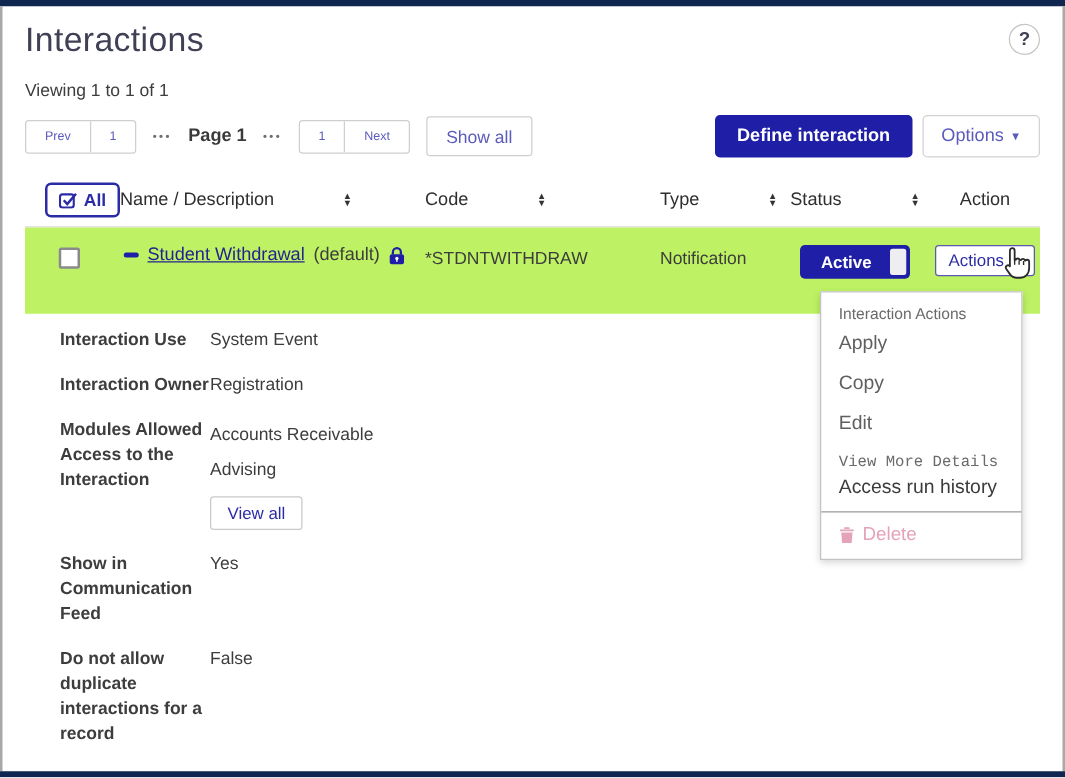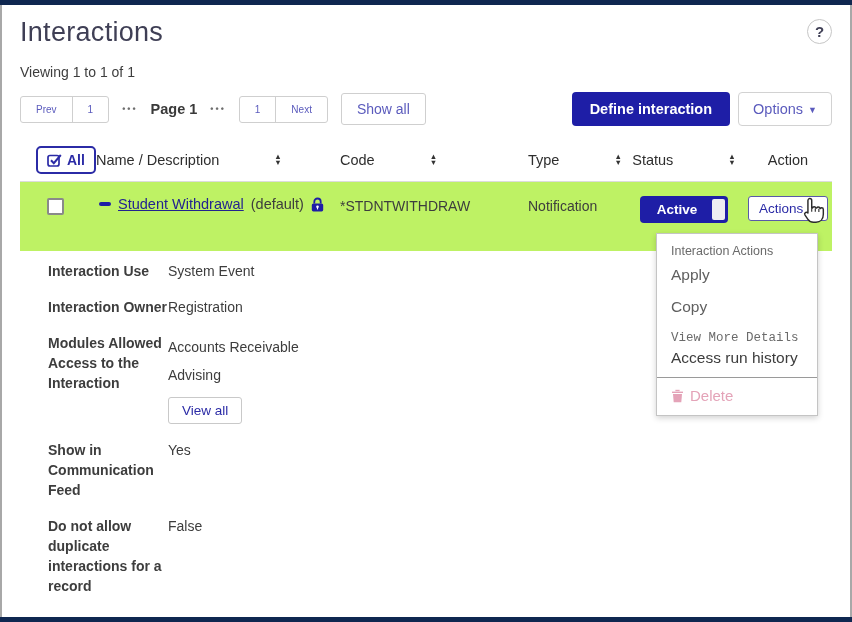--- a/index.html
+++ b/index.html
@@ -244,20 +244,21 @@
         <div class="detail-value">False</div>
       </div>
     </div>
 
   </div>
 
   <div class="menu">
     <div class="menu-header">Interaction Actions</div>
     <div class="menu-item menu-item-first">Apply</div>
     <div class="menu-item">Copy</div>
+    <div class="menu-item">Edit</div>
     <div class="menu-subheader">View More Details</div>
     <div class="menu-item-dark">Access run history</div>
     <div class="menu-divider"></div>
     <div class="menu-delete">
       <svg width="13" height="14" viewBox="0 0 13 14">
           <rect x="1" y="2.6" width="11" height="1.4" fill="#e4a3b8"></rect>
           <rect x="4.4" y="0.8" width="4.2" height="1.4" fill="#e4a3b8"></rect>
           <path d="M2 5h9l-.7 8.3H2.7z" fill="#e4a3b8"></path>
         </svg>
       <span>Delete</span>

